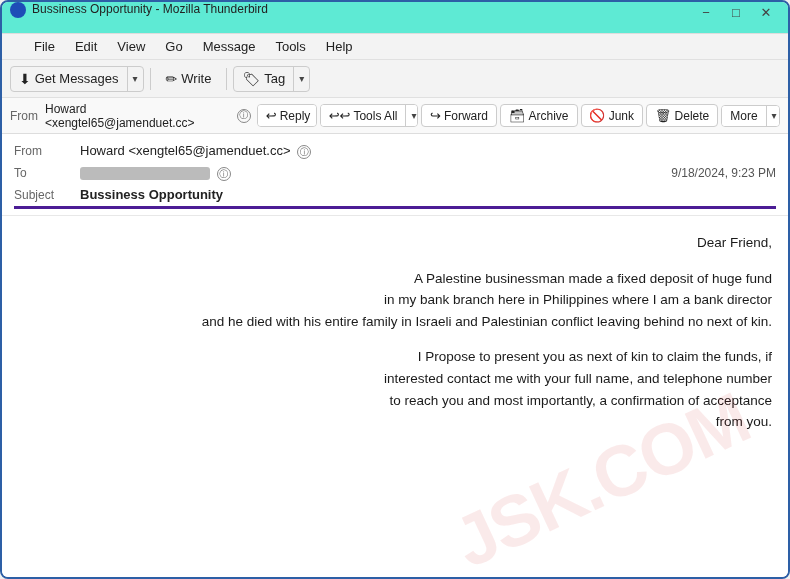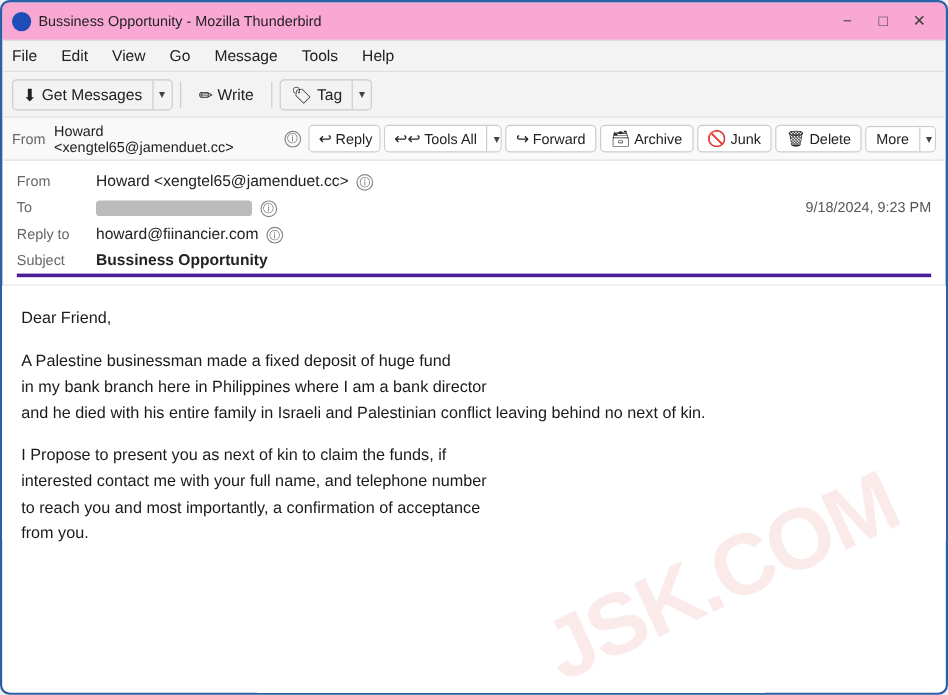--- a/index.html
+++ b/index.html
@@ -9,24 +9,23 @@
       background: #f0f0f0;
       width: 790px;
       height: 579px;
       overflow: hidden;
       border: 2px solid #2d5fa6;
       border-radius: 8px;
     }
 
     
     .title-bar {
-      background: #f9a8d4;
+      background: #5eead4;
       height: 32px;
       display: flex;
-      align-items: center;
       padding: 0 8px;
       border-bottom: 1px solid #ddd;
       user-select: none;
     }
     .title-bar-icon {
       width: 16px;
       height: 16px;
       margin-right: 6px;
       background: #1e4db7;
       border-radius: 50%;
@@ -55,21 +54,21 @@
       color: #444;
       border-radius: 3px;
     }
 
     
     .menu-bar {
       background: #f3f3f3;
       height: 26px;
       display: flex;
       align-items: center;
-      padding: 0 0;
+      padding: 0 24px;
       border-bottom: 1px solid #e0e0e0;
       gap: 4px;
     }
     .menu-item {
       padding: 2px 8px;
       font-size: 13px;
       color: #222;
       cursor: pointer;
       border-radius: 3px;
     }
@@ -232,21 +231,21 @@
       padding: 16px 16px 8px 16px;
       flex: 1;
       overflow-y: auto;
       position: relative;
     }
     .email-content {
       font-size: 13.5px;
       line-height: 1.6;
       color: #1a1a1a;
     }
-    .email-content p { margin-bottom: 14px; }
+    .email-content p { margin-bottom: 14px; text-align: right; }
 
     
     .watermark {
       position: absolute;
       right: 30px;
       bottom: 60px;
       opacity: 0.08;
       font-size: 72px;
       font-weight: 900;
       color: #cc0000;
@@ -372,27 +371,20 @@
 
       <div class="header-row">
         <span class="header-label">To</span>
         <span class="header-value">
           <span class="blurred-text"></span>
           <span class="info-icon">ⓘ</span>
         </span>
         <span class="header-date">9/18/2024, 9:23 PM</span>
       </div>
 
-      <div class="header-row">
-        <span class="header-label">Reply to</span>
-        <span class="header-value">
-          <span>howard@fiinancier.com</span>
-          <span class="info-icon">ⓘ</span>
-        </span>
-      </div>
 
       <div class="header-row subject-row">
         <span class="header-label">Subject</span>
         <span class="header-value bold" style="font-weight:700;">Bussiness Opportunity</span>
       </div>
     </div>
 
     <div class="email-body">
       <div class="watermark">JSK.COM</div>
       <div class="email-content">

